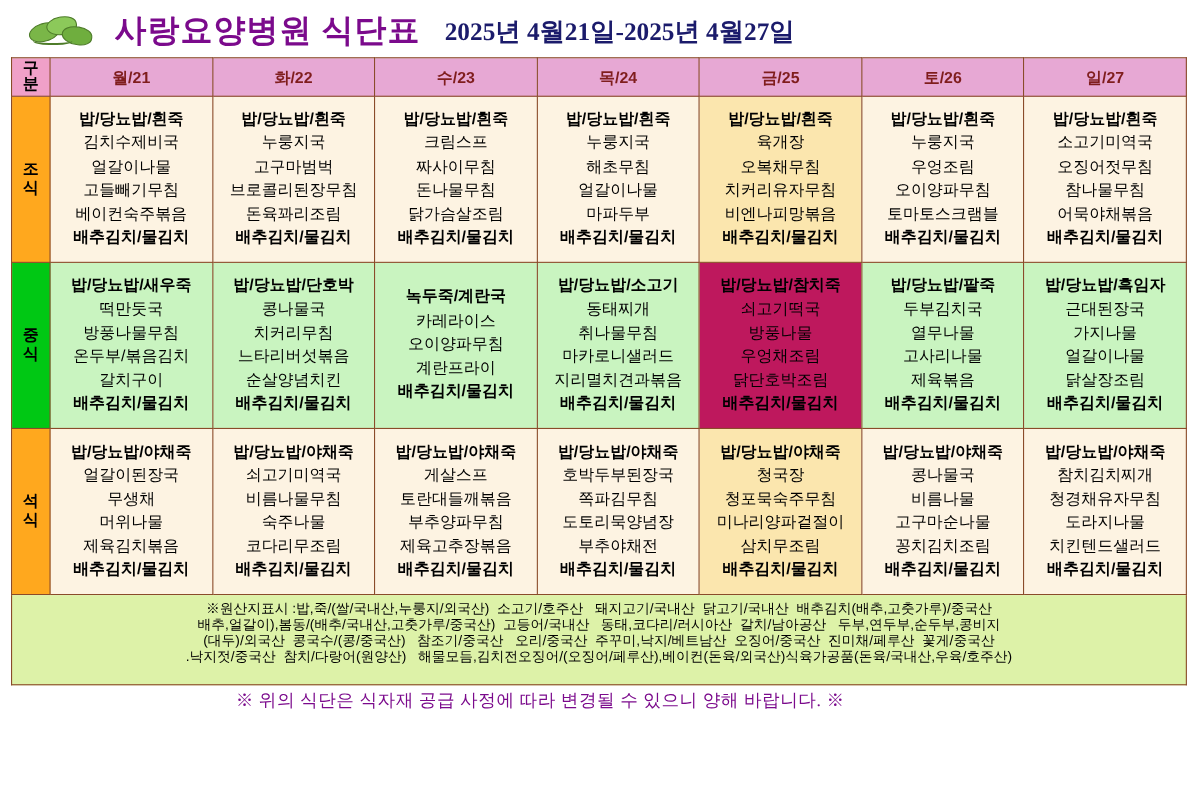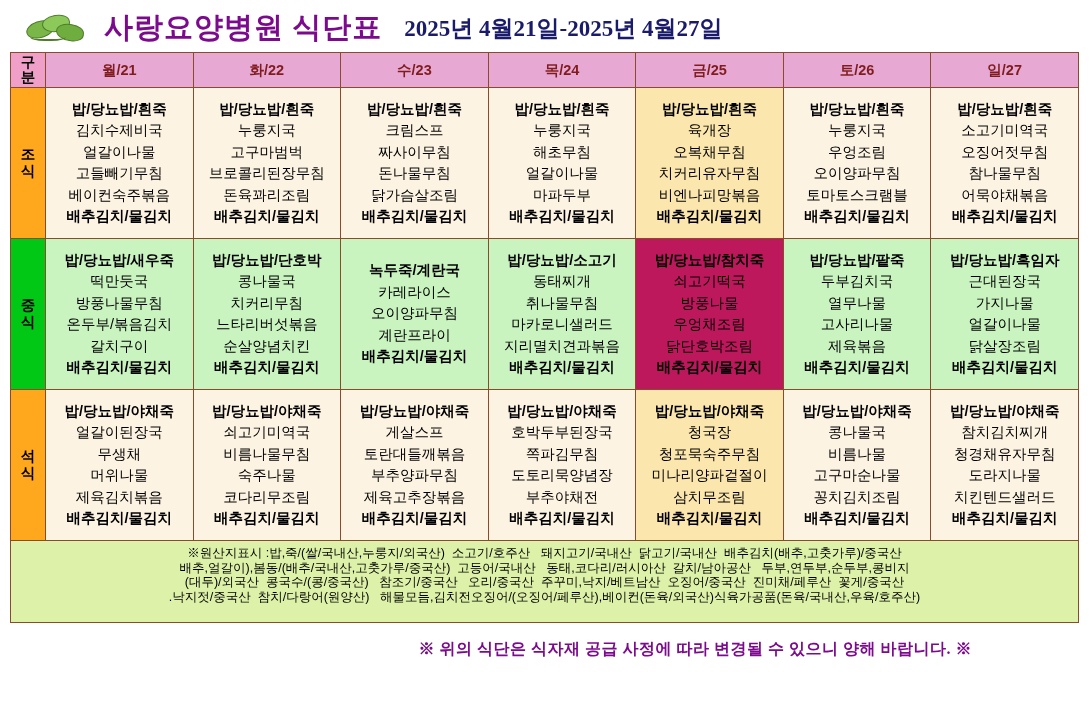--- a/index.html
+++ b/index.html
@@ -125,26 +125,26 @@
     line-height:14.5px;
     padding:5px 8px 18px 8px;
     text-align:center;
     width:1069px;
     box-sizing:border-box;
     white-space:pre-wrap;
   }
   .origin .l{display:block;}
   
   .footer{
-    text-align:right;
+    text-align:center;
     font-family:"Liberation Serif", serif;
-    font-weight:bold;
+    font-weight:normal;
     font-size:16px;
     color:#7b0a8c;
-    margin-top:16px;
+    margin-top:4px;
     letter-spacing:0.5px;
   }
 </style>
 </head>
 <body>
 
 <div class="page">
 
   <div class="header">
     <div class="logo">

